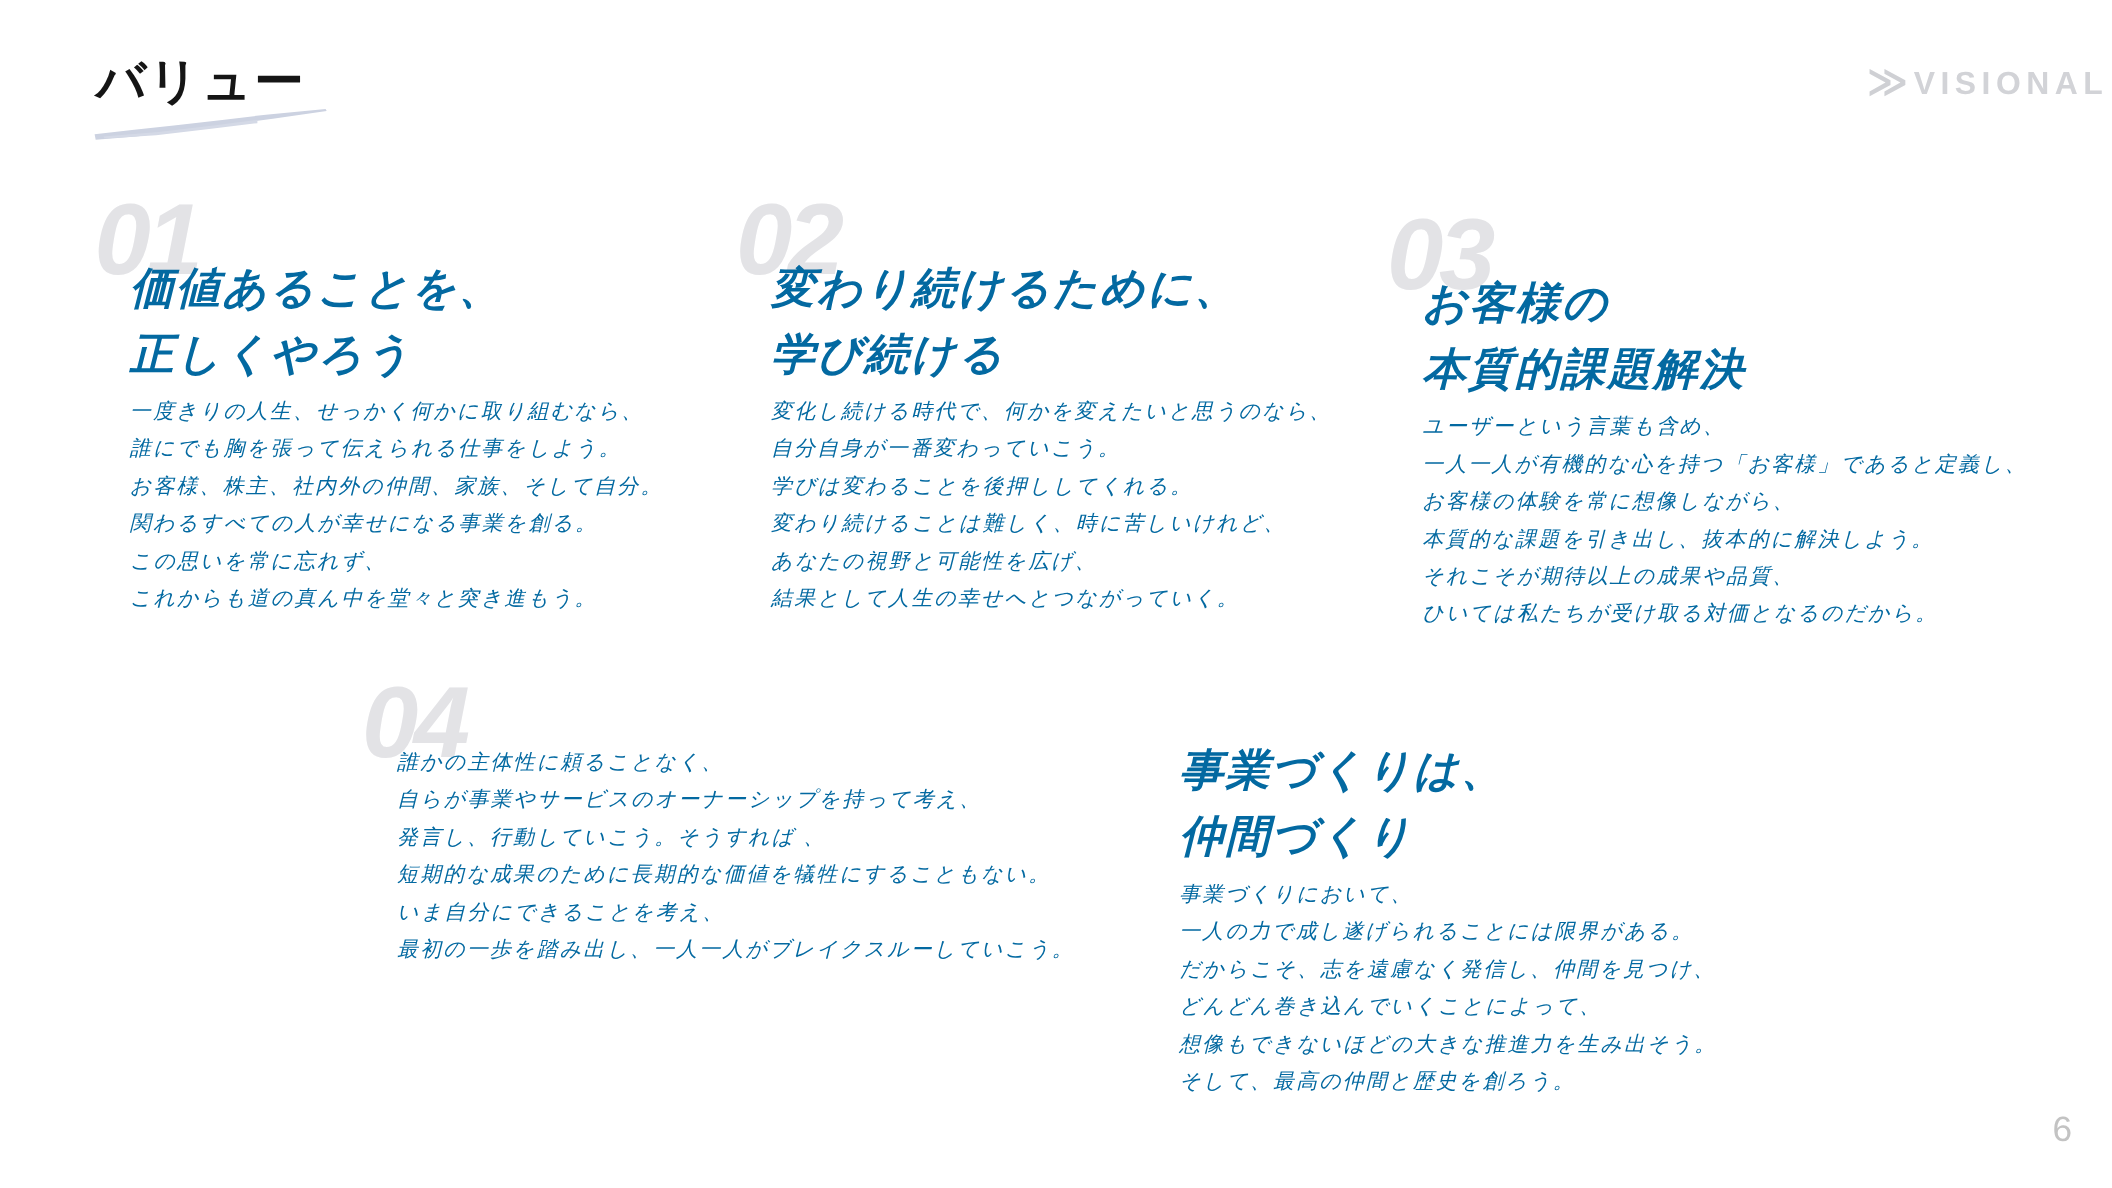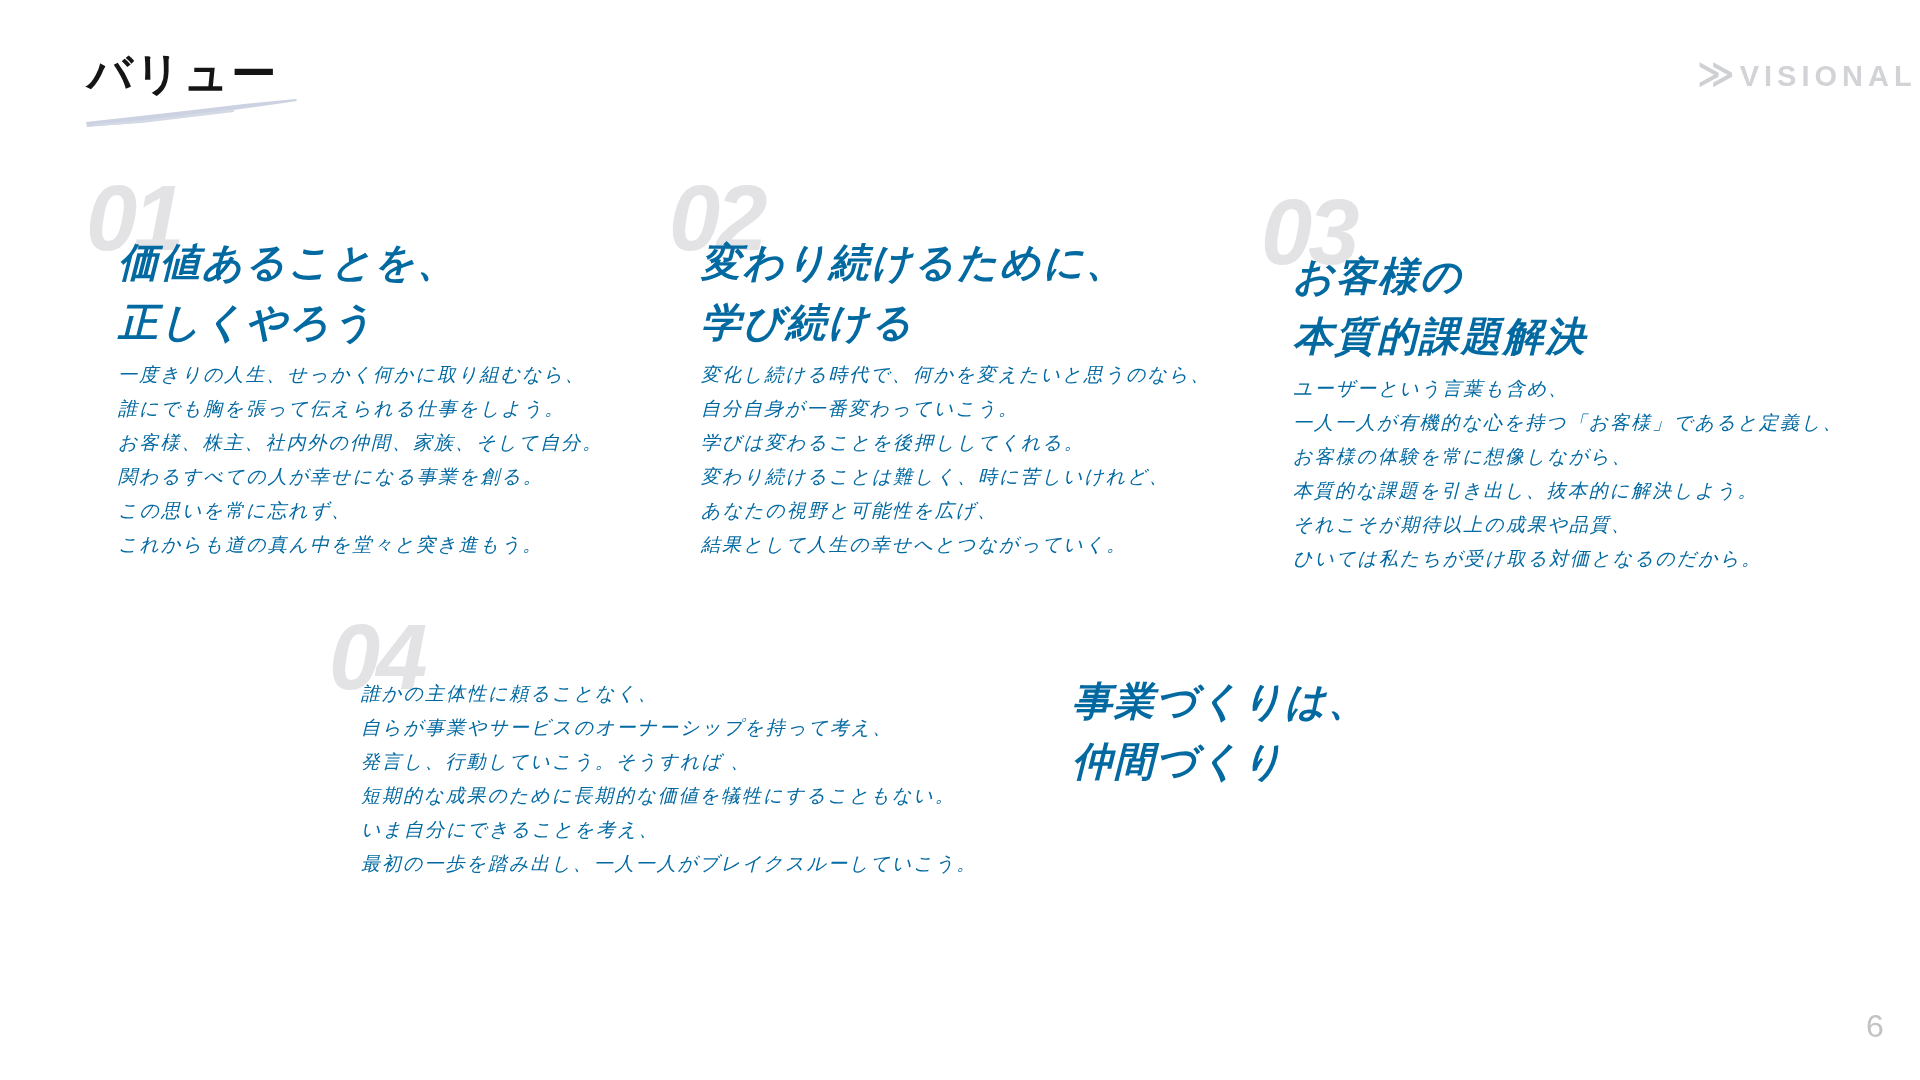--- a/index.html
+++ b/index.html
@@ -130,18 +130,24 @@
 短期的な成果のために長期的な価値を犠牲にすることもない。
 いま自分にできることを考え、
 最初の一歩を踏み出し、一人一人がブレイクスルーしていこう。</div>
     </div>
   </div>
 
   <div class="vblock" style="left:1043px;top:625px;">
     <div class="vcontent">
       <div class="vheading">事業づくりは、
 仲間づくり</div>
+      <div class="vbody">事業づくりにおいて、
+一人の力で成し遂げられることには限界がある。
+だからこそ、志を遠慮なく発信し、仲間を見つけ、
+どんどん巻き込んでいくことによって、
+想像もできないほどの大きな推進力を生み出そう。
+そして、最高の仲間と歴史を創ろう。</div>
     </div>
   </div>
 
   <div class="page-number">6</div>
 
 </div>
 
 </body></html>

